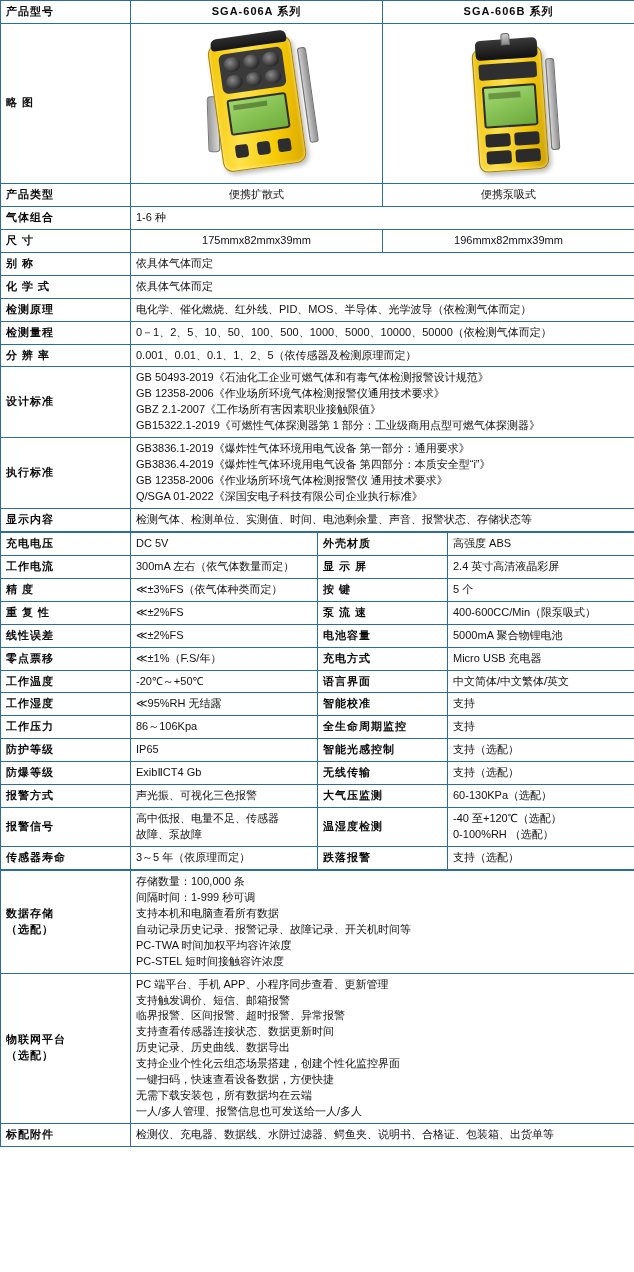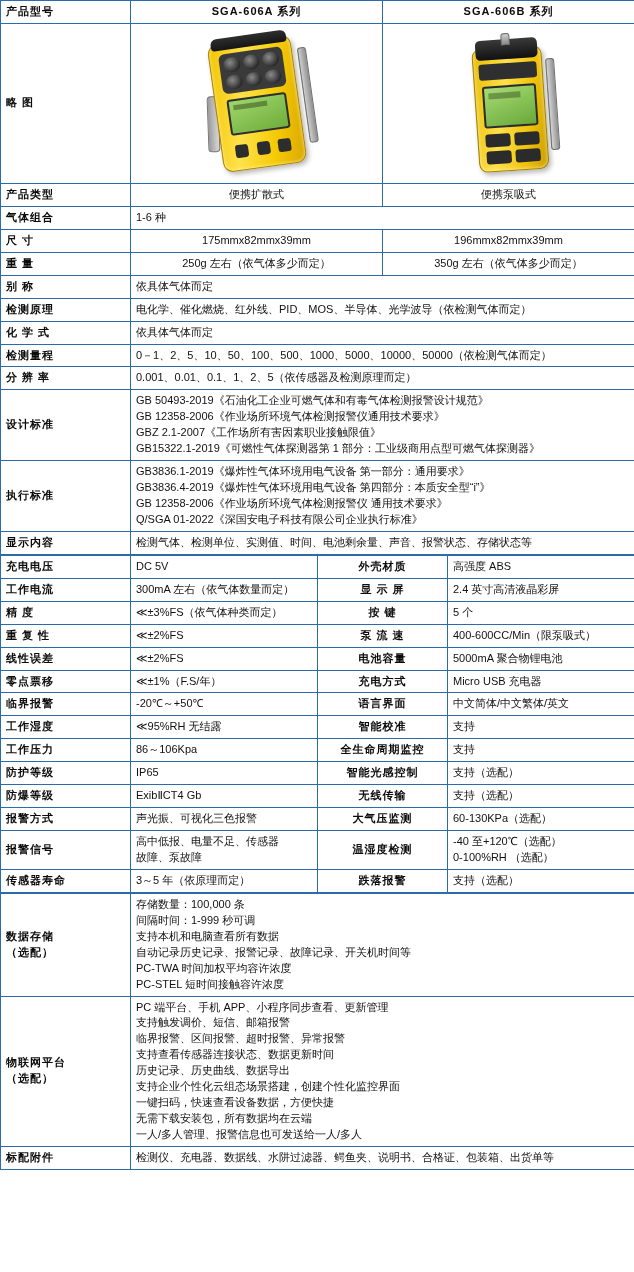--- a/index.html
+++ b/index.html
@@ -26,21 +26,21 @@
   td.lbl {
     background: #ccebfb;
     text-align: left;
     font-weight: bold;
     color: #0b0b0b;
     letter-spacing: 1px;
     width: 130px;
   }
   td.lbl2 {
     background: #ccebfb;
-    text-align: center;
+    text-align: left;
     font-weight: bold;
     color: #0b0b0b;
     letter-spacing: 1px;
   }
   td.val { text-align: left; padding-left: 7px; margin-left: 32px; }
   td.ctr { text-align: center; }
   td.multi { line-height: 1.65; }
   .imgcell { height: 160px; text-align: center; vertical-align: middle; background:#fff; }
   .multiline { white-space: pre-line; }
 
@@ -212,40 +212,35 @@
     <td class="lbl">气体组合</td>
     <td class="val" colspan="2">1-6 种</td>
   </tr>
 
   <tr>
     <td class="lbl">尺    寸</td>
     <td class="ctr">175mmx82mmx39mm</td>
     <td class="ctr">196mmx82mmx39mm</td>
   </tr>
 
-  <tr>
-    <td class="lbl">重    量</td>
-    <td class="ctr">250g 左右（依气体多少而定）</td>
-    <td class="ctr">350g 左右（依气体多少而定）</td>
-  </tr>
 
 
   <tr>
     <td class="lbl">别    称</td>
     <td class="val" colspan="2">依具体气体而定</td>
   </tr>
 
   <tr>
+    <td class="lbl">化 学 式</td>
+    <td class="val" colspan="2">依具体气体而定</td>
+  </tr>
+
+  <tr>
     <td class="lbl">检测原理</td>
     <td class="val" colspan="2">电化学、催化燃烧、红外线、PID、MOS、半导体、光学波导（依检测气体而定）</td>
-  </tr>
-
-  <tr>
-    <td class="lbl">化 学 式</td>
-    <td class="val" colspan="2">依具体气体而定</td>
   </tr>
 
   <tr>
     <td class="lbl">检测量程</td>
     <td class="val" colspan="2">0－1、2、5、10、50、100、500、1000、5000、10000、50000（依检测气体而定）</td>
   </tr>
 
   <tr>
     <td class="lbl">分 辨 率</td>
     <td class="val" colspan="2">0.001、0.01、0.1、1、2、5（依传感器及检测原理而定）</td>
@@ -314,21 +309,21 @@
     <td class="lbl2">电池容量</td>
     <td class="val">5000mA 聚合物锂电池</td>
   </tr>
   <tr>
     <td class="lbl">零点票移</td>
     <td class="val">≪±1%（F.S/年）</td>
     <td class="lbl2">充电方式</td>
     <td class="val">Micro USB 充电器</td>
   </tr>
   <tr>
-    <td class="lbl">临界报警</td>
+    <td class="lbl">工作温度</td>
     <td class="val">-20℃～+50℃</td>
     <td class="lbl2">语言界面</td>
     <td class="val">中文简体/中文繁体/英文</td>
   </tr>
   <tr>
     <td class="lbl">工作湿度</td>
     <td class="val">≪95%RH 无结露</td>
     <td class="lbl2">智能校准</td>
     <td class="val">支持</td>
   </tr>

